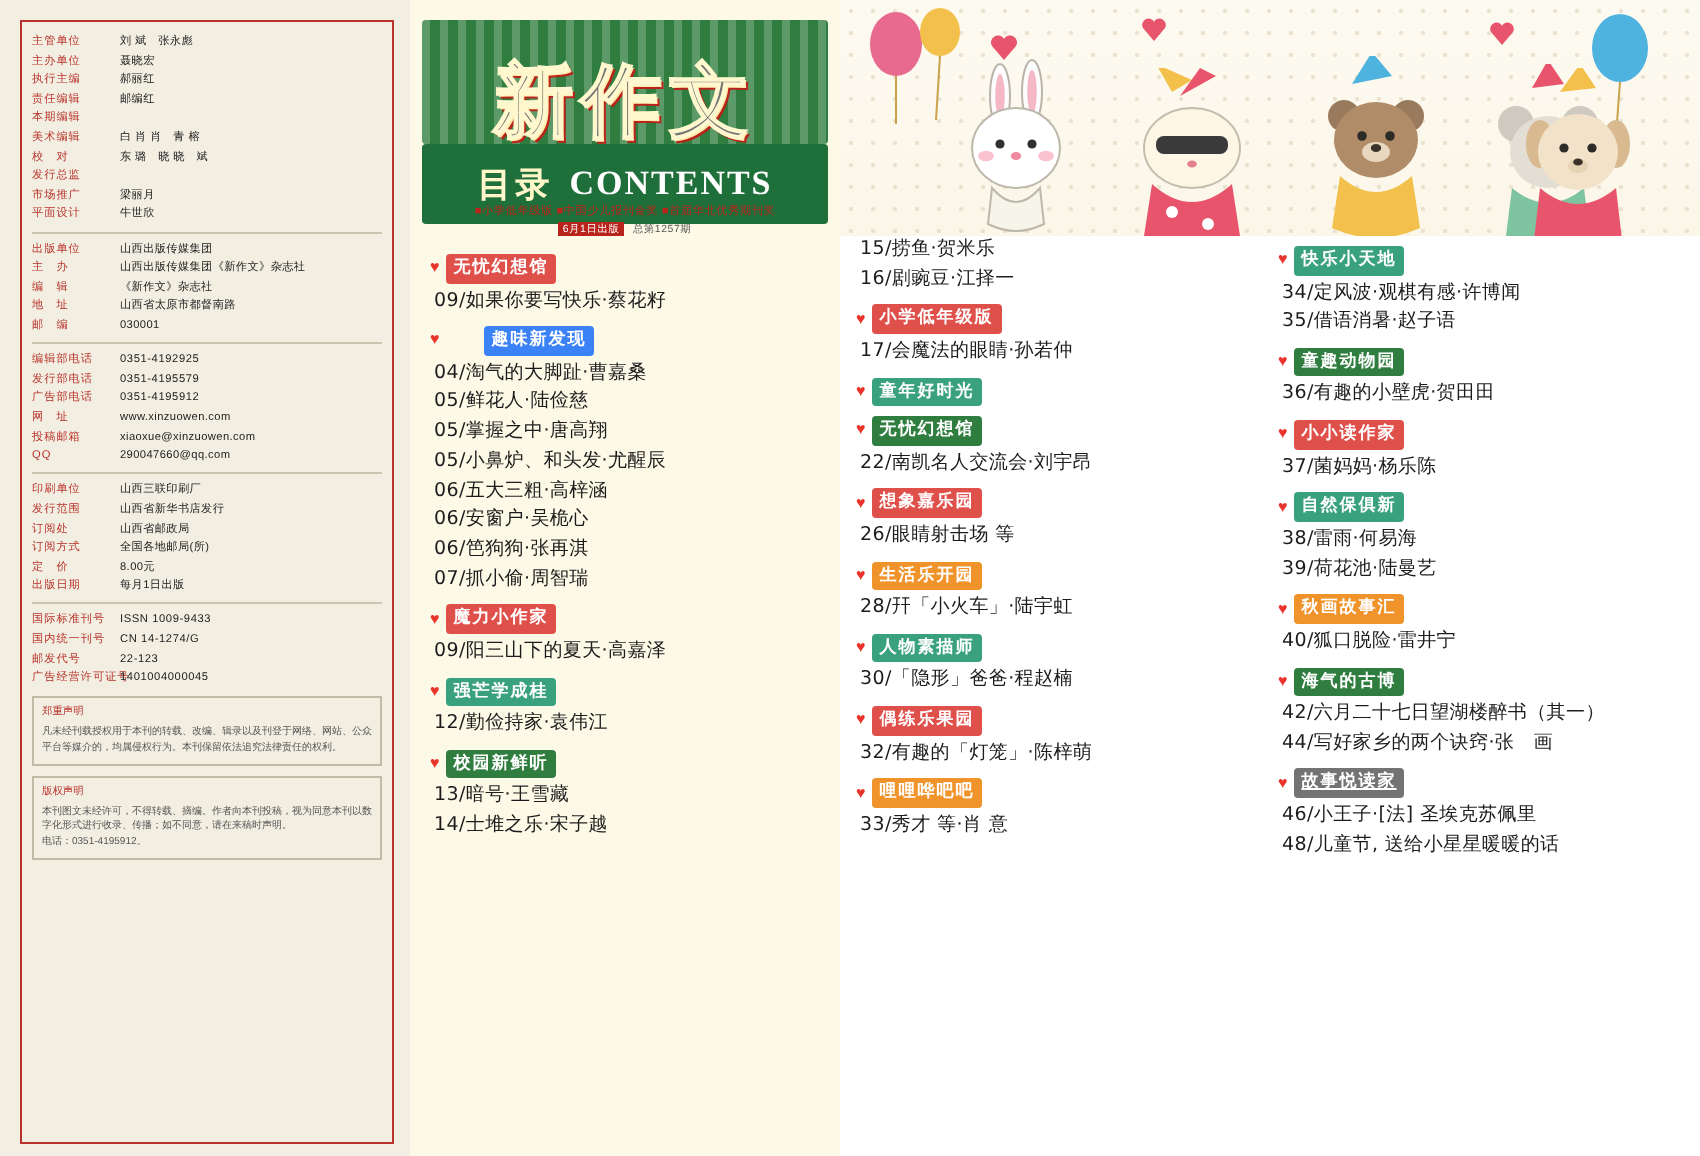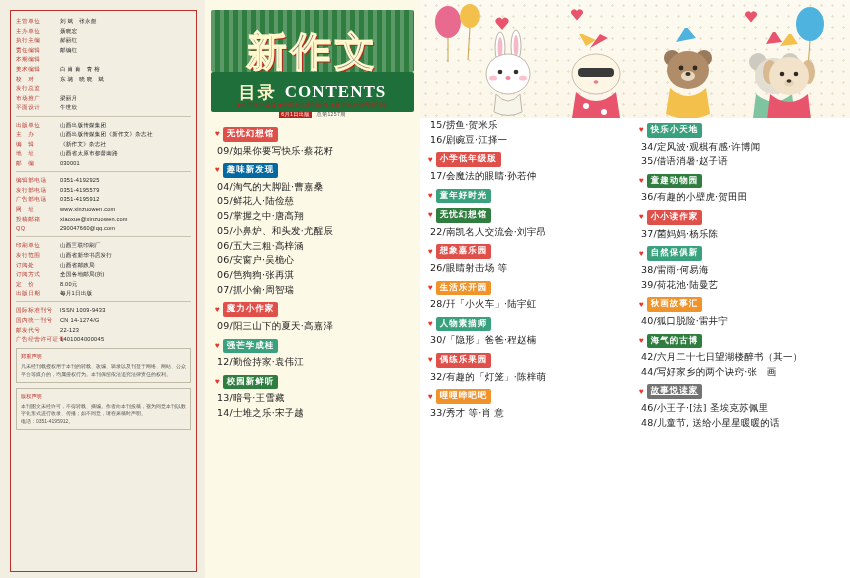--- a/index.html
+++ b/index.html
@@ -387,21 +387,21 @@
 
     <div class="toc-col">
 
     <div class="cat">
           <span class="cat-heart">♥</span>
           <span class="cat-label" style="background: rgb(224, 80, 74);">无忧幻想馆</span>
         </div>
         <div class="entry">09/如果你要写快乐·蔡花籽</div>
         <div class="cat">
           <span class="cat-heart">♥</span>
-          <span class="cat-label" style="background: #0369a1;">趣味新发现</span>
+          <span class="cat-label" style="background: #3b82f6; margin-left: 19px;">趣味新发现</span>
         </div>
         <div class="entry">04/淘气的大脚趾·曹嘉桑</div>
         <div class="entry">05/鲜花人·陆俭慈</div>
         <div class="entry">05/掌握之中·唐高翔</div>
         <div class="entry">05/小鼻炉、和头发·尤醒辰</div>
         <div class="entry">06/五大三粗·高梓涵</div>
         <div class="entry">06/安窗户·吴桅心</div>
         <div class="entry">06/笆狗狗·张再淇</div>
         <div class="entry">07/抓小偷·周智瑞</div>
         <div class="cat">

